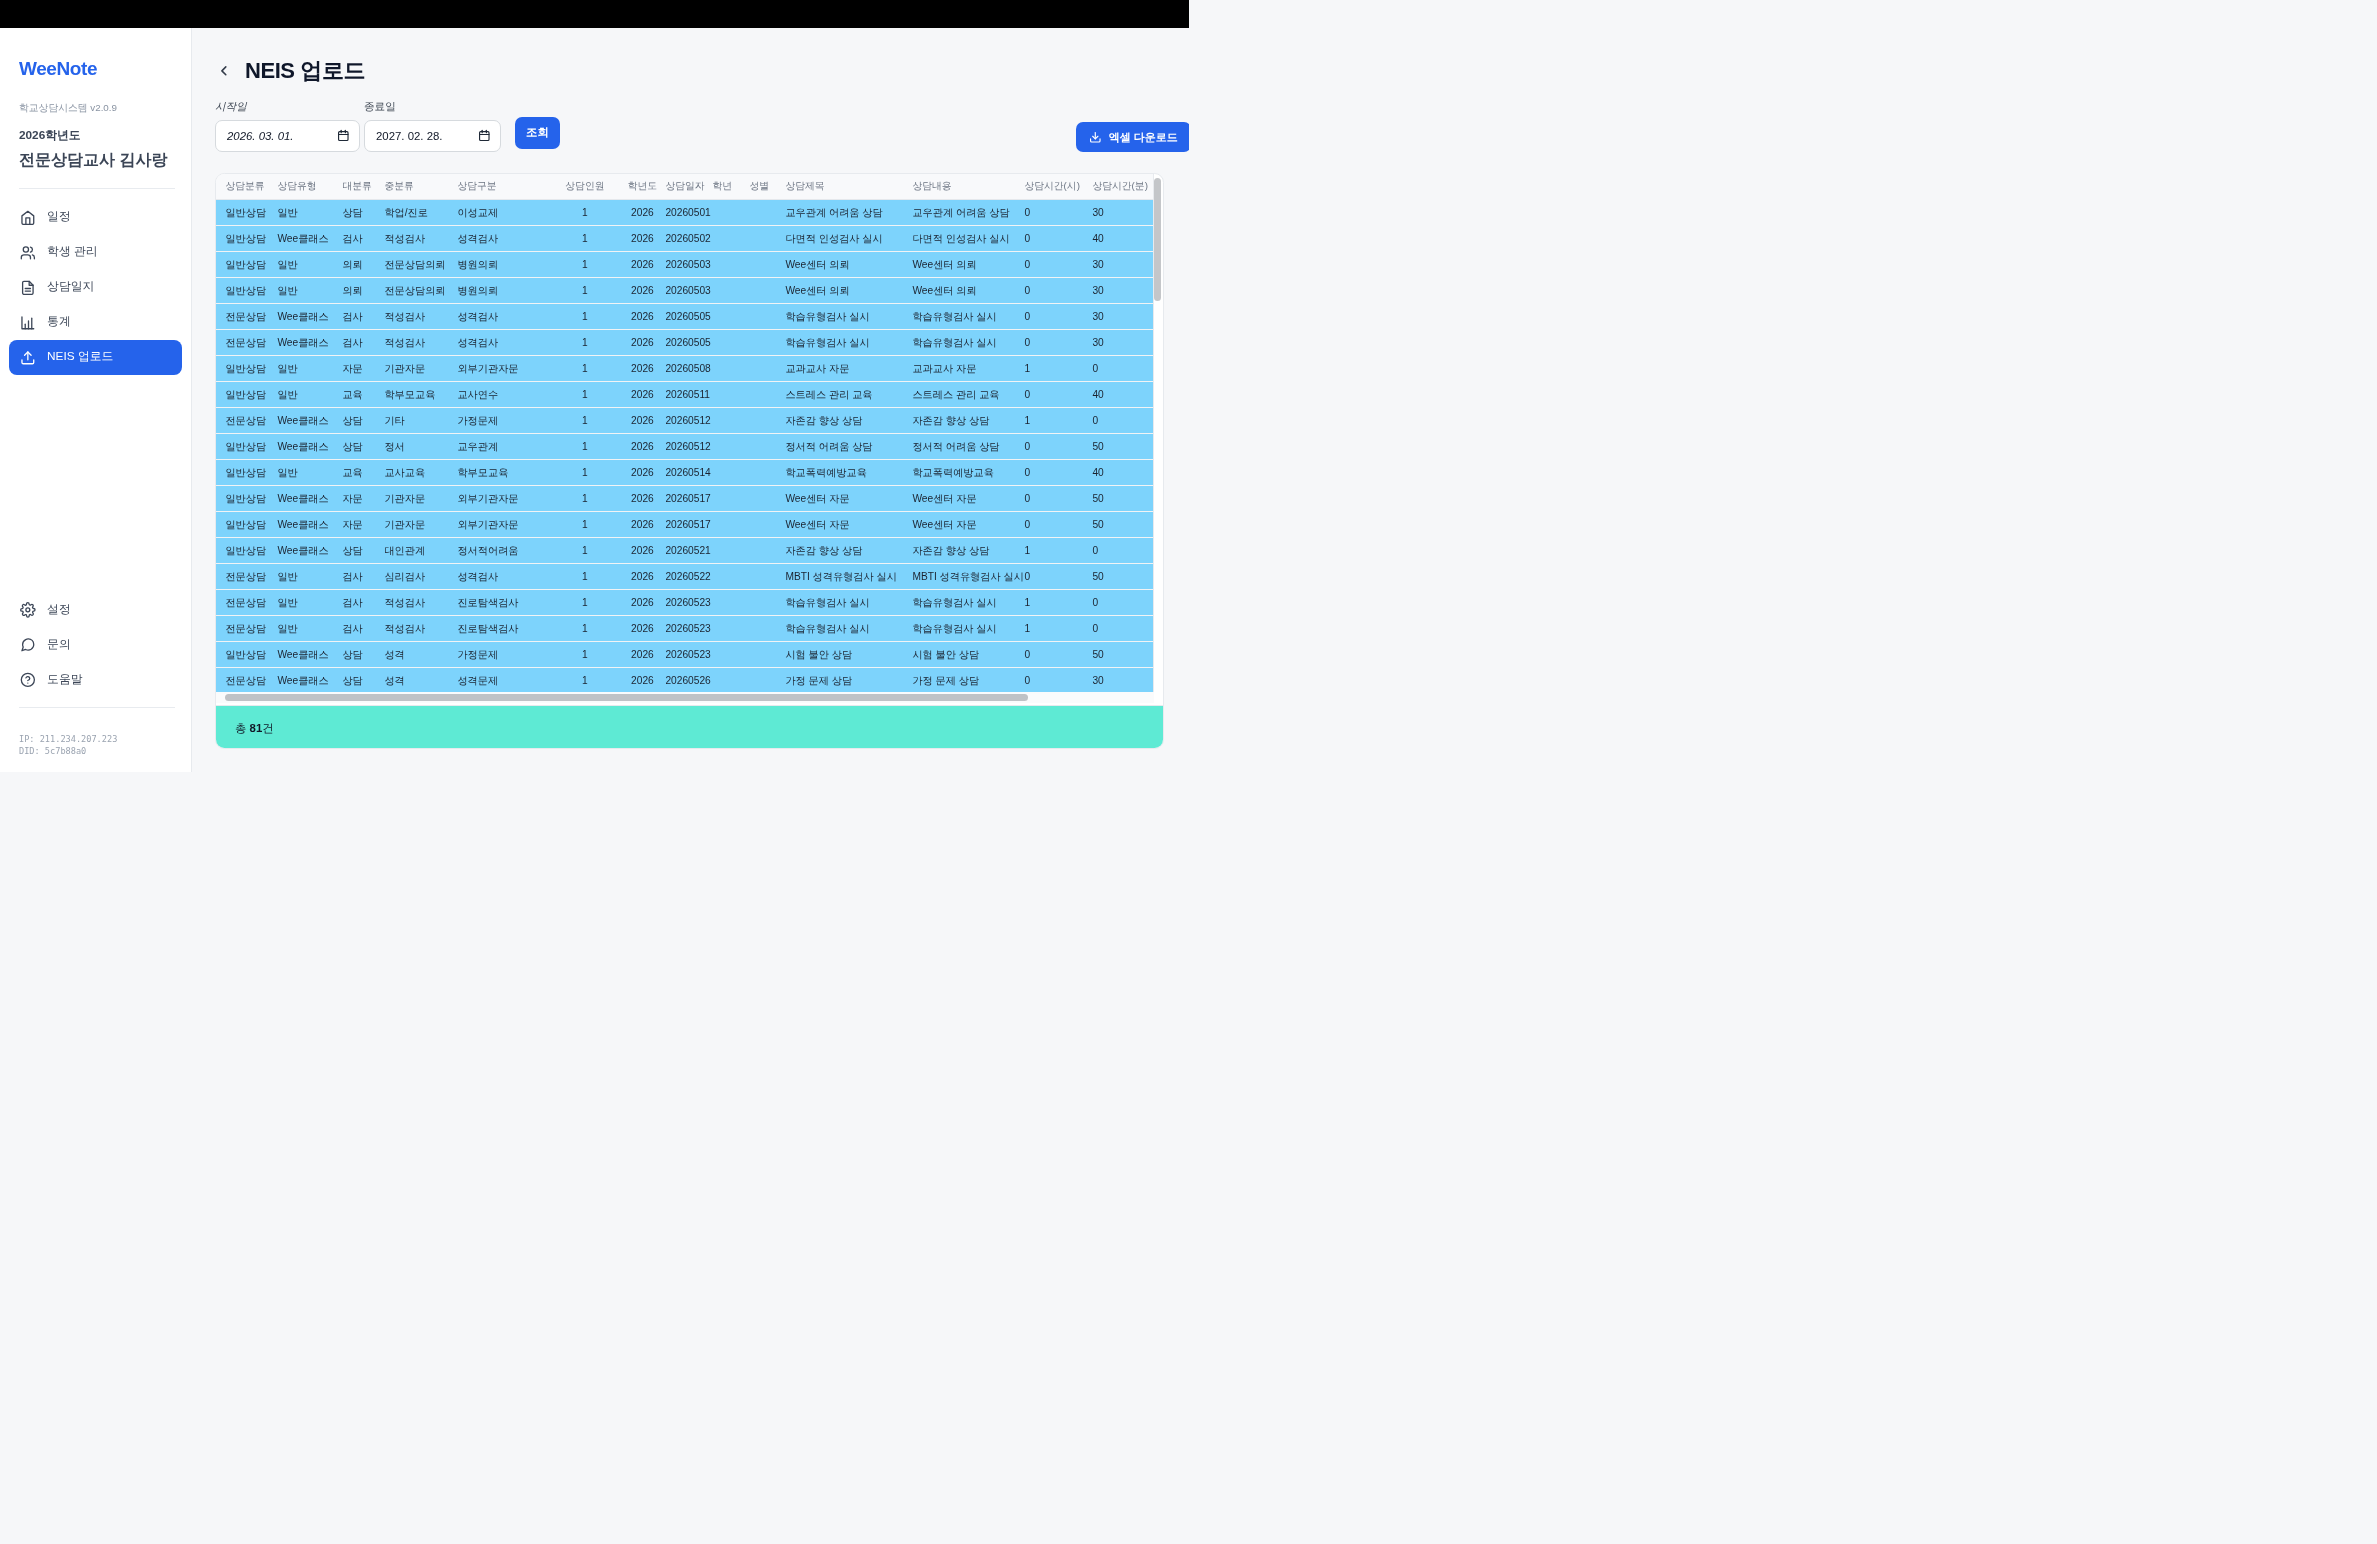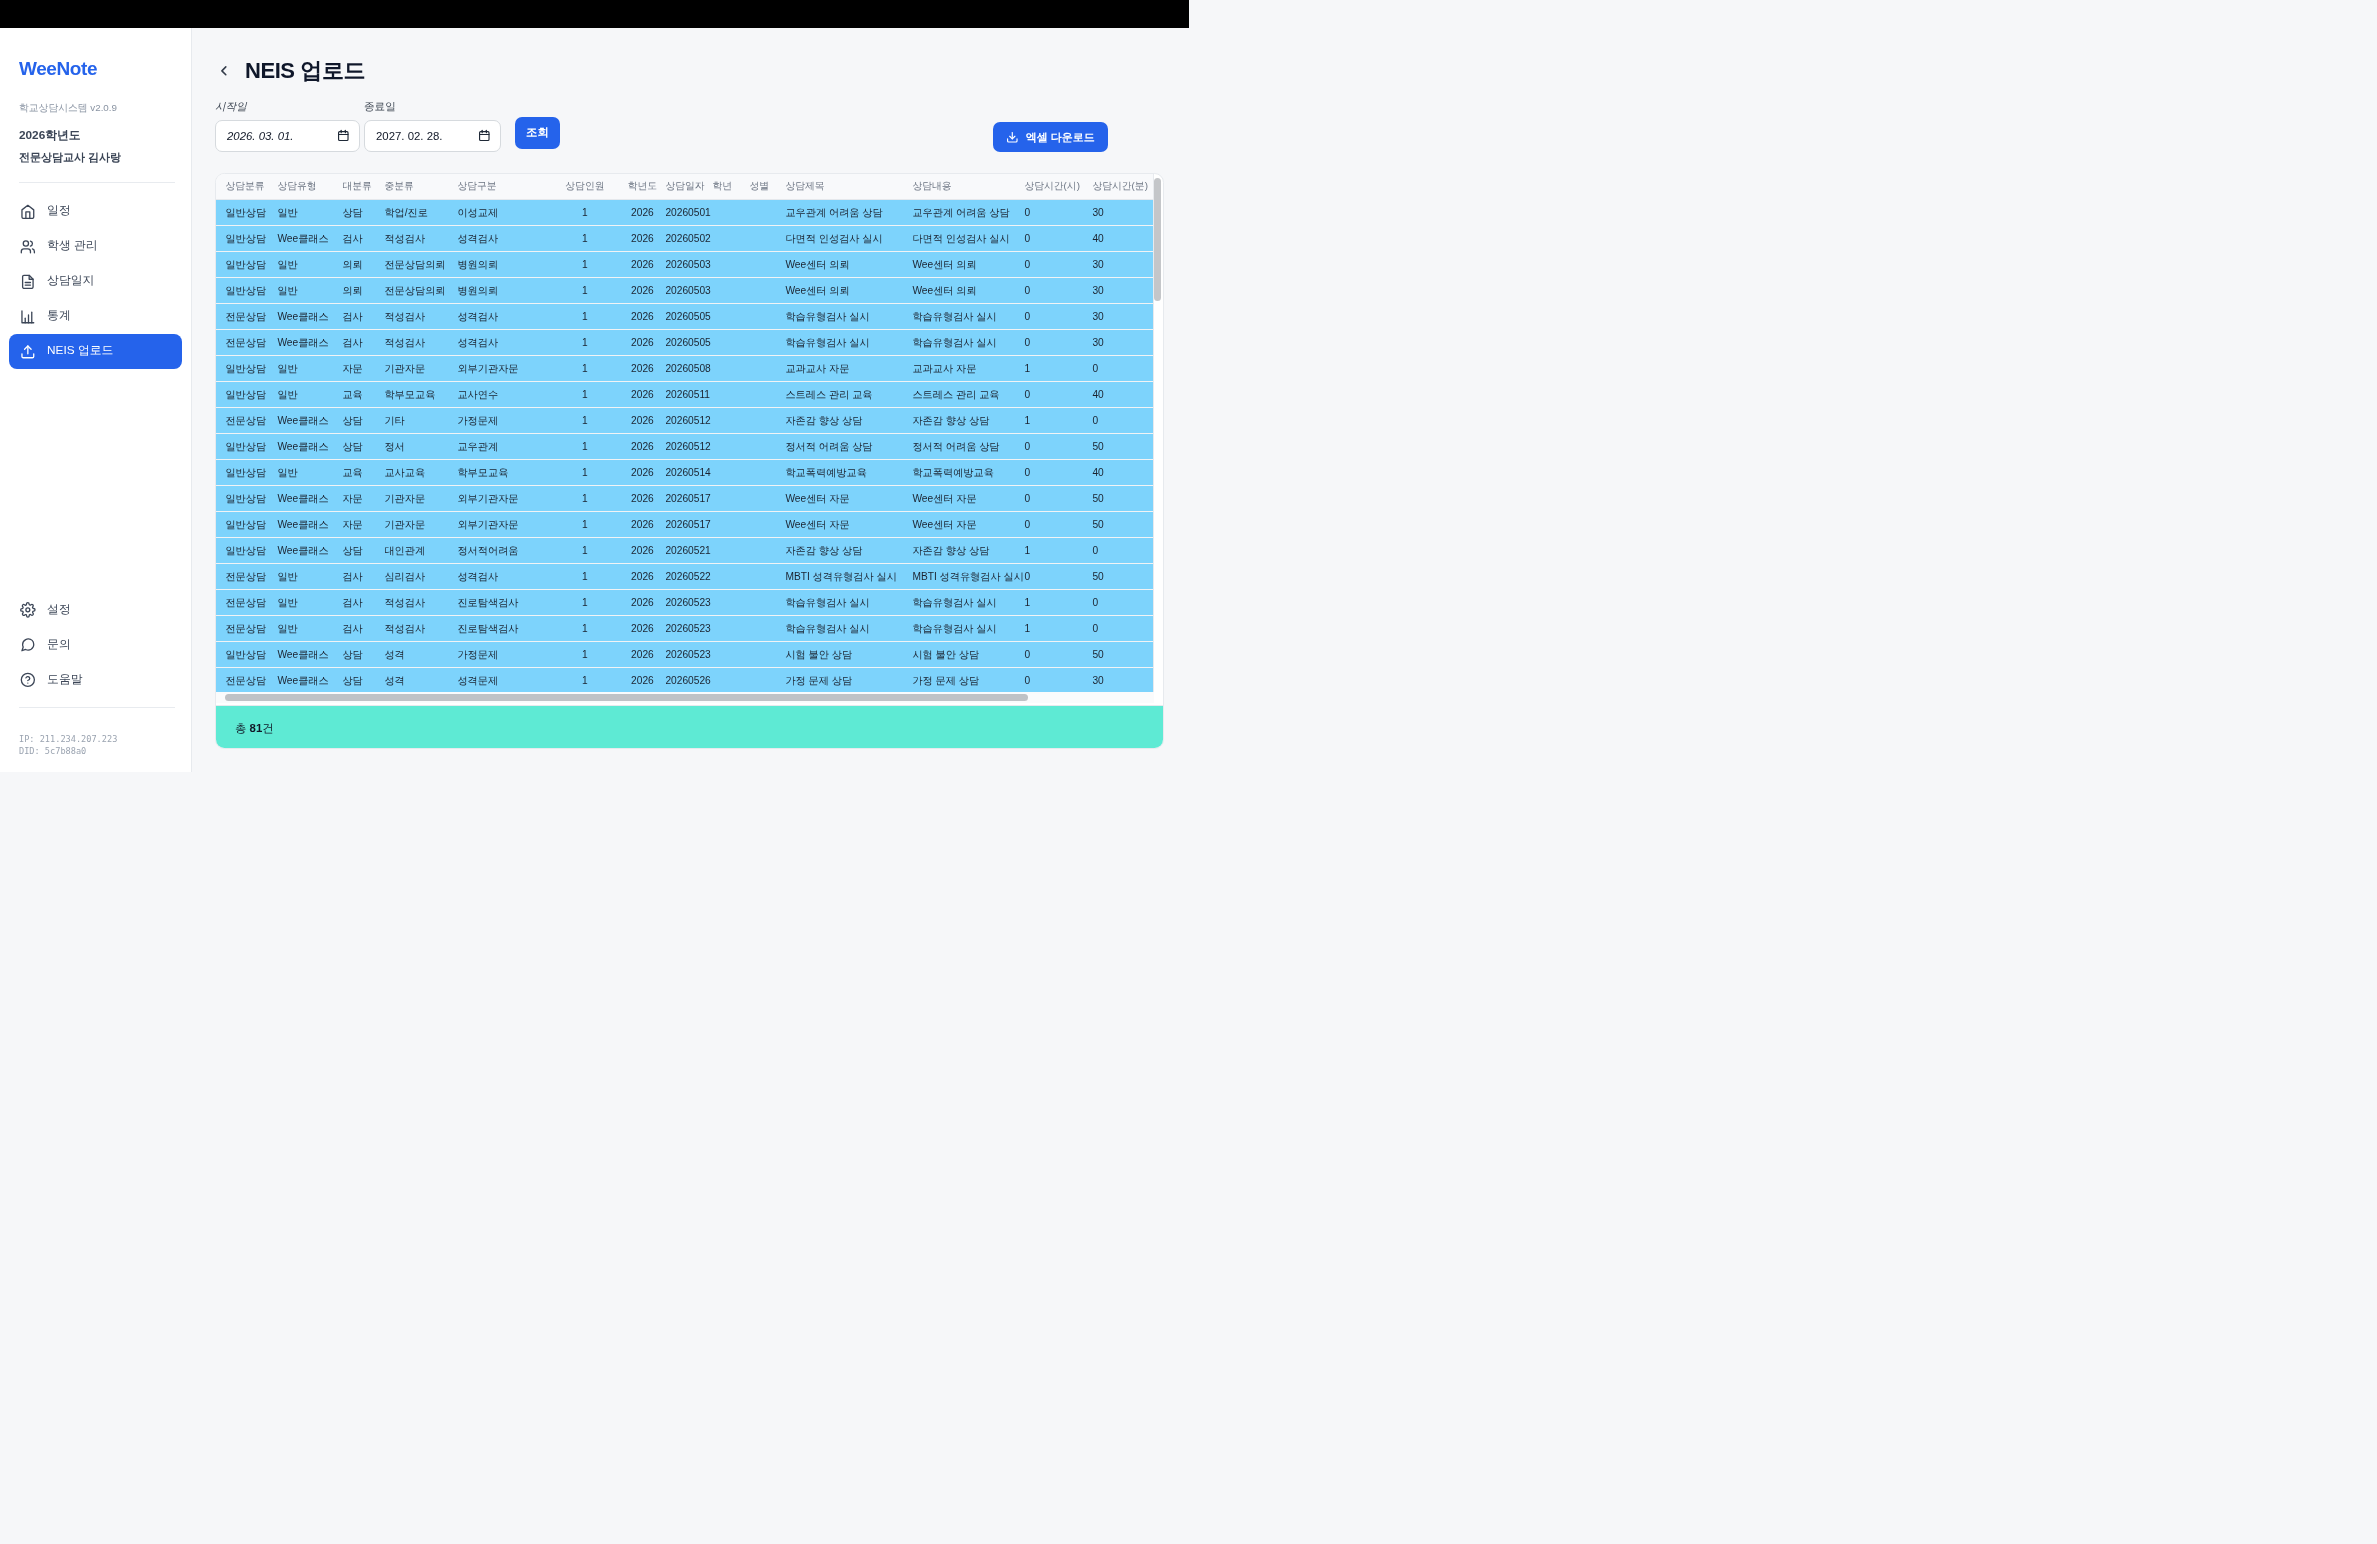--- a/index.html
+++ b/index.html
@@ -8,21 +8,21 @@
   :root { --accent:#2563eb; }
 
   .topbar { position:absolute; left:0; top:0; width:1189px; height:28px; background:#000; z-index:30; }
 
   
   .sidebar { position:absolute; left:0; top:28px; width:192px; height:744px; background:#fff; border-right:0.8px solid #e7eaee; display:flex; flex-direction:column; z-index:20; }
   .brand { padding:30px 19px 0 19px; }
   .brand-name { font-size:19px; font-weight:800; color:var(--accent); letter-spacing:-0.4px; }
   .brand-sub { margin-top:22px; font-size:9.8px; color:#8a94a3; }
   .brand-year { margin-top:12.6px; font-size:11.8px; font-weight:600; color:#3b4556; }
-  .brand-user { margin-top:6.3px; font-size:11px; font-weight:600; color:#3b4556; }
+  .brand-user { margin-top:6.3px; font-size:16px; font-weight:600; color:#3b4556; }
   .divider { height:0.8px; background:#e8ebef; margin:17.3px 15.7px 0 19px; }
   .nav { margin-top:11px; }
   .nav-item { display:flex; align-items:center; height:35px; padding-left:20.4px; gap:11px; font-size:11.8px; font-weight:500; color:#3c4657; cursor:pointer; }
   .nav-item .ic { width:15.7px; height:15.7px; display:flex; align-items:center; justify-content:center; color:#3c4657; flex:0 0 15.7px; }
   .nav-item.active { margin:0 9.4px; padding-left:11px; background:var(--accent); color:#fff; border-radius:7.9px; }
   .nav-item.active .ic { color:#fff; }
   .sb-bottom { margin-top:auto; }
   .sb-meta { padding:25px 19px 14px 19px; font-family:"DejaVu Sans Mono","Liberation Mono",monospace; font-size:8.6px; line-height:12.6px; color:#9aa3b0; }
 
   
@@ -31,21 +31,21 @@
   .back-btn { width:17.3px; height:17.3px; display:flex; align-items:center; justify-content:center; color:#333c4a; cursor:pointer; }
   .page-title { font-size:22px; font-weight:800; color:#0f172a; letter-spacing:-0.4px; }
 
   .filters { position:absolute; left:22px; top:72px; }
   .f-label { font-size:10.6px; color:#39424f; margin-bottom:5.5px; }
   .f-row { position:absolute; top:0; }
   .date-input { display:flex; align-items:center; justify-content:space-between; width:145px; height:32px; background:#fff; border:0.8px solid #d6dade; border-radius:7px; padding:0 9.4px 0 11px; font-size:11.4px; color:#111827; cursor:pointer; }
   .date-input .ic { width:12.6px; height:12.6px; color:#1f2937; }
   .btn { display:flex; align-items:center; justify-content:center; gap:7px; background:var(--accent); color:#fff; border:none; border-radius:7px; font-size:11.4px; font-weight:600; cursor:pointer; font-family:inherit; }
   .search-btn { position:absolute; left:300px; top:16.5px; width:45px; height:32px; }
-  .excel-btn { position:absolute; left:800px; top:94px; width:115px; height:30px; font-size:11px; }
+  .excel-btn { position:absolute; left:883px; top:94px; width:115px; height:30px; font-size:11px; }
   .excel-btn .ic { width:12.6px; height:12.6px; }
 
   
   .card { position:absolute; left:22px; top:145px; width:949px; height:576px; background:#fff; border:0.8px solid #e7eaee; border-radius:9.4px; overflow:hidden; }
   .table-region { position:absolute; left:0; top:0; width:938px; border-right:0.8px solid #e7eaee; }
   .thead { display:flex; height:26px; align-items:center; padding-left:9.4px; background:#f8f9fb; border-bottom:0.8px solid #e5e8ec; }
   .trow { display:flex; height:26px; align-items:center; padding-left:9.4px; border-bottom:0.8px solid #f1f3f5; background:#7dd3fc; }
   .th { font-size:9.8px; font-weight:500; color:#6b7482; white-space:nowrap; overflow:hidden; }
   .td { font-size:10.2px; color:#1b2330; white-space:nowrap; overflow:hidden; }
   .c1{flex:0 0 52px;} .c2{flex:0 0 65px;} .c3{flex:0 0 42px;} .c4{flex:0 0 73px;} .c5{flex:0 0 93px;}

